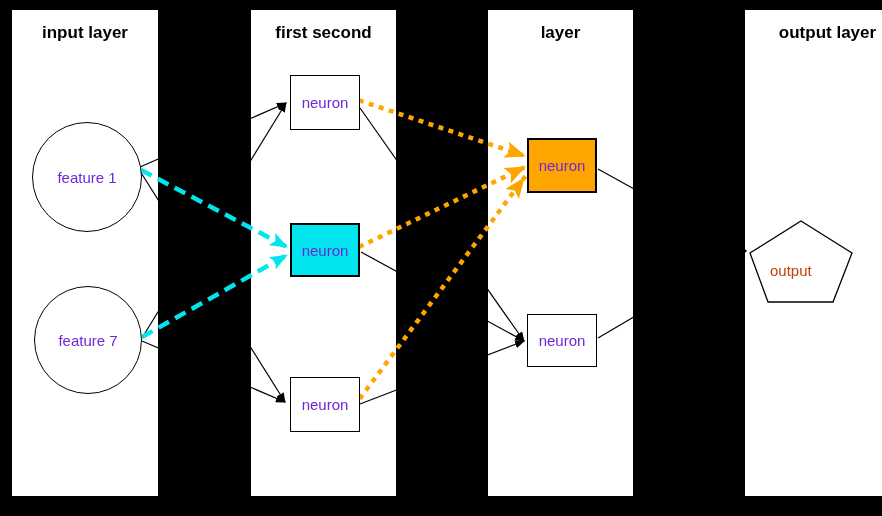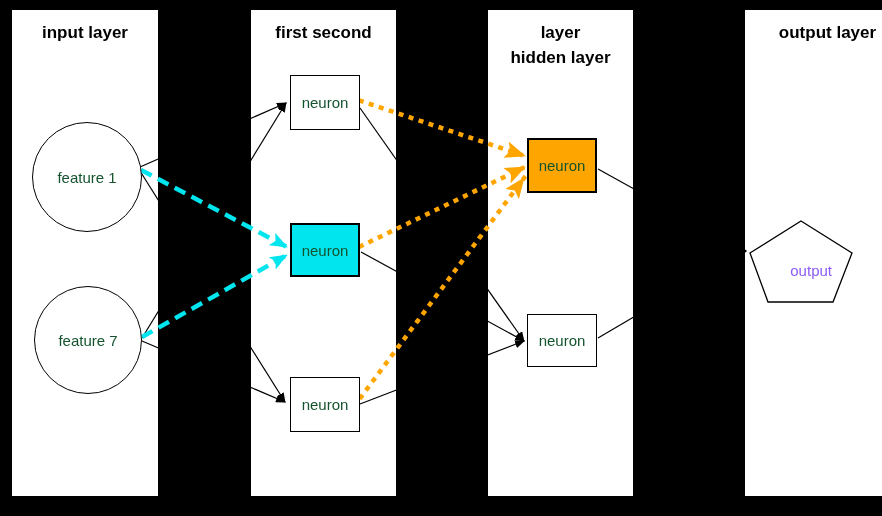--- a/index.html
+++ b/index.html
@@ -12,35 +12,35 @@
   #panel-h1     { left:251px; width:145px; }
   #panel-h2     { left:488px; width:145px; }
   #panel-out    { left:745px; width:165px; }
   .panel-title {
     margin-top:10px; text-align:center; font-weight:bold;
     font-size:17px; line-height:25px; color:#000;
   }
   #edges { position:absolute; left:0; top:0; z-index:2; pointer-events:none; }
   .node {
     position:absolute; z-index:3; display:flex; align-items:center; justify-content:center;
-    font-size:15px; color:#14532d; background:#fff; border:1px solid #000; box-sizing:border-box;
+    font-size:15px; color:#6d28d9; background:#fff; border:1px solid #000; box-sizing:border-box;
     text-align:center;
   }
   .circle { border-radius:50%;align-items:center; }
   #n-feature1 { left:32px;  top:122px; width:110px; height:110px; }
   #n-feature2 { left:34px;  top:286px; width:108px; height:108px; }
   .box { width:70px; height:55px; }
   #n-h1top { left:290px; top:75px;  }
   #n-h1mid { left:290px; top:223px; height:54px; border-width:2px; }
   #n-h1bot { left:290px; top:377px; }
   #n-h2top { left:527px; top:138px; border-width:2px; }
   #n-h2bot { left:527px; top:314px; height:53px; }
   #output-label {
     position:absolute; z-index:3; left:770px; top:262px; width:62px;
-    text-align:right; font-size:15px; color:#8b5cf6;
+    text-align:left; font-size:15px; color:#c2410c;
   }
 </style>
 </head>
 <body>
 
 <div id="stage">
 
   <div class="panel" id="panel-input">
     <div class="panel-title">
       <div>input layer</div>
@@ -50,21 +50,20 @@
 
   <div class="panel" id="panel-h1">
     <div class="panel-title">
       <div>first second</div>
     </div>
   </div>
 
   <div class="panel" id="panel-h2">
     <div class="panel-title">
       <div>layer</div>
-      <div>hidden layer</div>
     </div>
   </div>
 
   <div class="panel" id="panel-out">
     <div class="panel-title">
       <div>output layer</div>
       <div></div>
     </div>
   </div>
 

